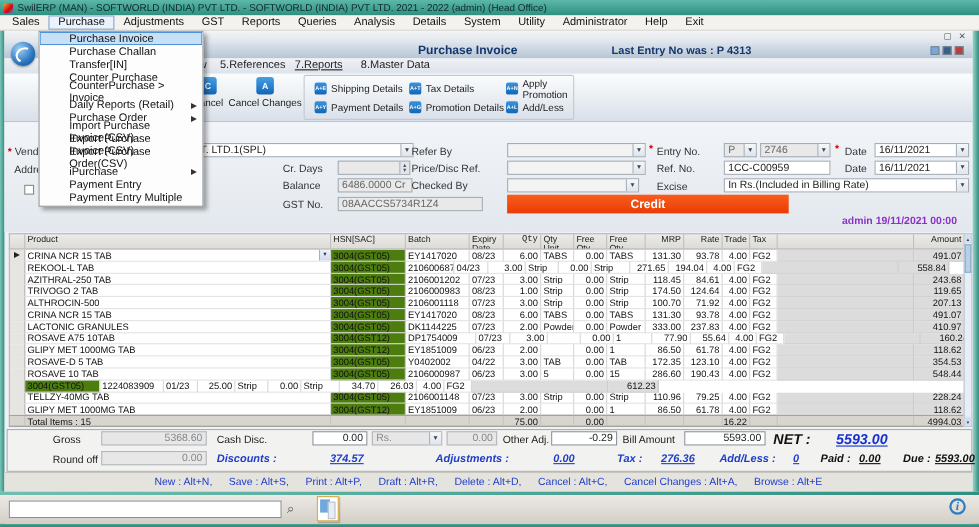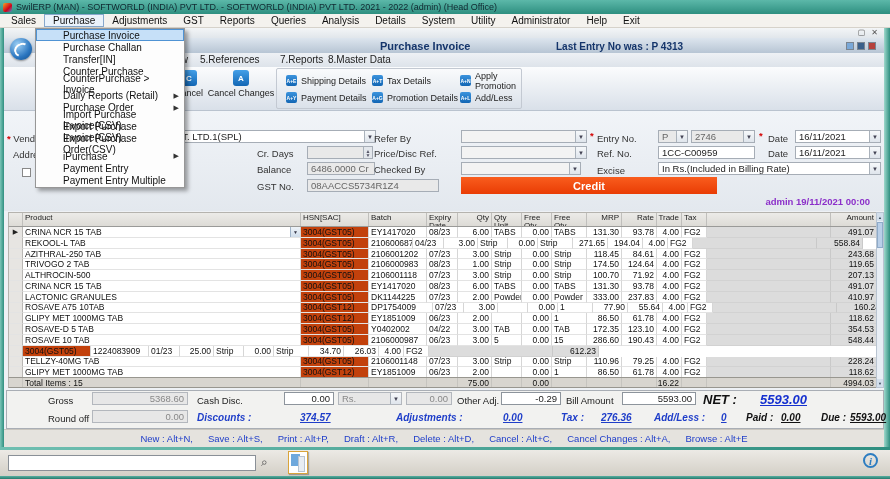--- a/index.html
+++ b/index.html
@@ -53,21 +53,21 @@
   .chk{position:absolute;left:18px;top:57px;width:9px;height:9px;background:#fff;border:1px solid #888;}
 
   
   .grid{position:absolute;left:8px;top:212px;width:876px;}
   .thead{display:flex;height:15px;background:linear-gradient(#ecebe8,#dddbd6);border-top:1px solid #b5b3ae;border-bottom:1px solid #9a9a98;border-left:1px solid #b5b3ae;}
   .thead .c{font-size:8px;line-height:7.5px;color:#222;border-right:1px solid #c0bfbc;padding:1px 2px;overflow:hidden;display:flex;align-items:flex-start;}
   .tbody{height:150px;overflow:hidden;border-left:1px solid #b5b3ae;background:#fff;}
   .trow{display:flex;height:10.8px;background:#fff;}
   .trow .c{font-size:8.5px;color:#111;border-right:1px solid #d6d6d6;border-bottom:1px solid #e3e3e3;padding:0 2px;overflow:hidden;white-space:nowrap;display:flex;align-items:center;position:relative;}
   .c.r{justify-content:flex-end;}
-  .c.hsn{background:#c2410c;}
+  .c.hsn{background:#4d7c0f;}
   .c.grey{background:#dcdcdc;border-right-color:#c9c9c9;border-bottom-color:#d2d2d2;}
   .c.ind{background:#e7e5e2;border-right:1px solid #b9b7b4;color:#222;font-size:7px;justify-content:center;}
   .carw{position:absolute;right:0;top:0;bottom:0;width:10px;background:linear-gradient(#eef3f8,#cfdcea);border-left:1px solid #9fb3c8;color:#334;font-size:5px;display:flex;align-items:center;justify-content:center;}
   .totrow{display:flex;height:11px;background:#d8d5cf;border-top:1px solid #98968f;border-bottom:1px solid #98968f;border-left:1px solid #b5b3ae;}
   .totrow .c{font-size:8.5px;color:#111;border-right:1px solid #c6c4bf;padding:0 2px;white-space:nowrap;overflow:hidden;display:flex;align-items:center;}
   .vsb{position:absolute;left:876px;top:212px;width:8px;height:176px;background:#e8eef5;border:1px solid #b9c4d1;}
   .vsb .a{position:absolute;left:0;width:6px;height:8px;background:#d3dfec;color:#345;font-size:4px;display:flex;align-items:center;justify-content:center;}
   .vsb .thumb{position:absolute;left:0;top:9px;width:6px;height:26px;background:#b9cfe8;border:1px solid #8fabc9;}
 
   
@@ -142,21 +142,21 @@
   <div class="clast">Last Entry No was : P 4313</div>
   <div class="miniicons">
     <i style="background:#7aa8d8"></i>
     <i style="background:#3a5f8a"></i>
     <i style="background:#b6413c"></i>
   </div>
 
   <div class="tabsrow">
       <span class="tab" style="left: 140px;">4.Preview</span>
       <span class="tab" style="left: 196px;">5.References</span>
-      <span class="tab" style="left: 276px;">7.Reports</span>
+      <span class="tab" style="left: 264px; text-decoration: underline;">7.Reports</span>
       <span class="tab" style="left: 324px;">8.Master Data</span>
     </div>
 
   <div class="toolbar">
     <div class="vbtn" style="left:163px;width:44px">
       <span class="bigico">C</span>
       <span>Cancel</span>
     </div>
     <div class="vbtn" style="left:201px;width:72px">
       <span class="bigico">A</span>
@@ -269,21 +269,21 @@
     <span class="admin">admin 19/11/2021 00:00</span>
   </div>
 
   <div class="grid">
     <div class="thead">
         <div class="c" style="width: 14px;"></div>
         <div class="c" style="width: 278px;">Product</div>
         <div class="c" style="width: 68px;">HSN[SAC]</div>
         <div class="c" style="width: 58px;">Batch</div>
         <div class="c" style="width: 31px;">Expiry Date</div>
-        <div class="c" style="width: 34px; justify-content: flex-end;">Qty</div>
+        <div class="c" style="width: 34px; justify-content: flex-end; font-family: Liberation Mono, monospace;">Qty</div>
         <div class="c" style="width: 30px;">Qty Unit</div>
         <div class="c" style="width: 30px; justify-content: flex-end;">Free Qty.</div>
         <div class="c" style="width: 35px;">Free Qty.</div>
         <div class="c" style="width: 35px; justify-content: flex-end;">MRP</div>
         <div class="c" style="width: 35px; justify-content: flex-end;">Rate</div>
         <div class="c" style="width: 25px; justify-content: flex-end;">Trade</div>
         <div class="c" style="width: 25px;">Tax</div>
         <div class="c" style="width: 124px;"></div>
         <div class="c" style="width: 46px; justify-content: flex-end;">Amount</div>
       </div>

